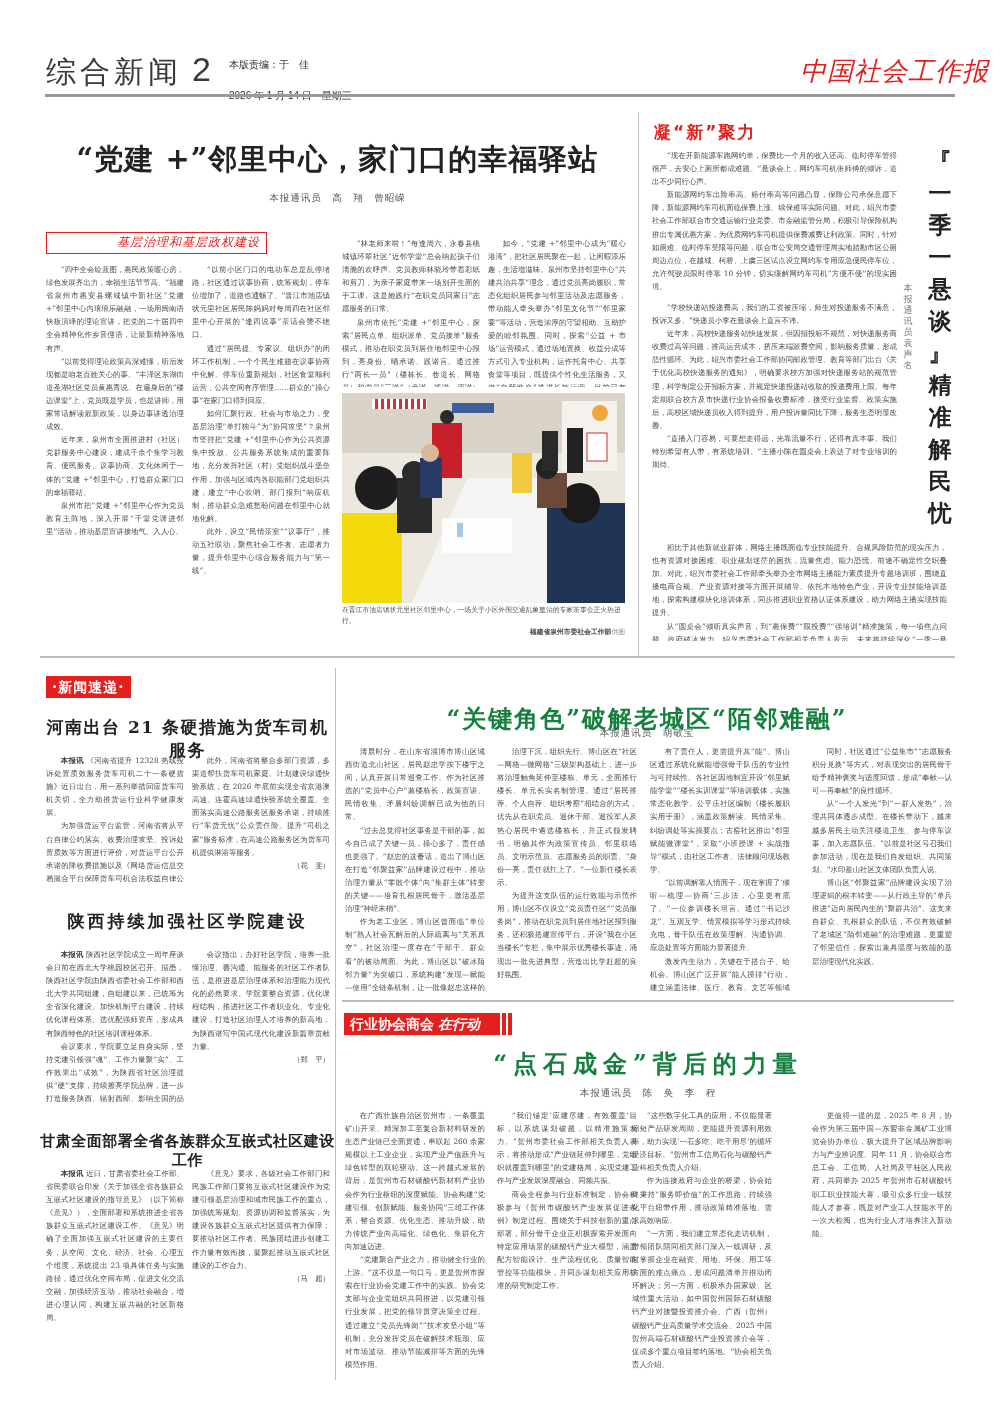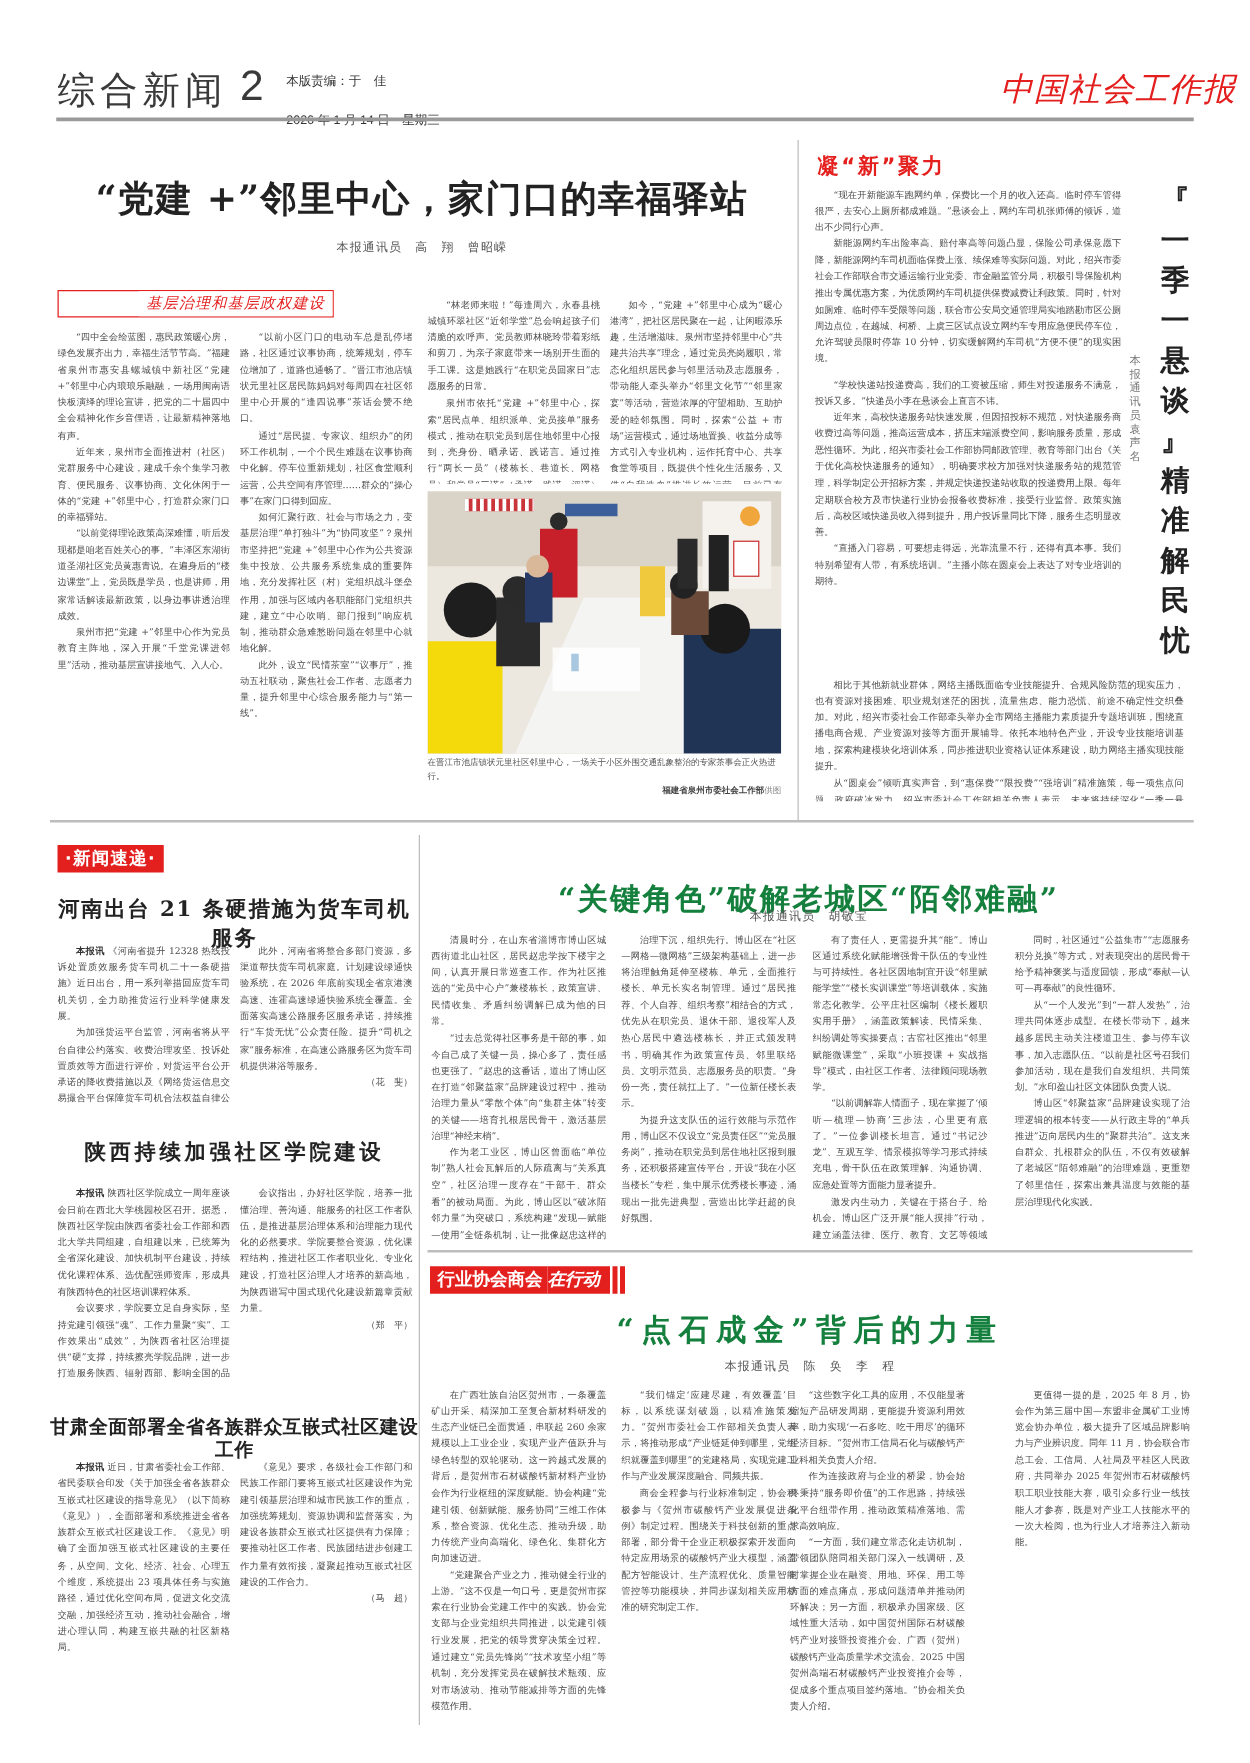--- a/index.html
+++ b/index.html
@@ -42,21 +42,21 @@
   .vert-title { left: 925px; top: 145px; width: 30px; font-size: 23px; font-weight: bold; color: #222; text-align: center; line-height: 32px; }
   .vert-byline { left: 902px; top: 283px; width: 12px; font-family: Liberation Sans, sans-serif; font-size: 9px; color: #777; line-height: 11px; text-align: center; }
 
   
   .tag-flash { left: 46px; top: 676px; height: 22px; padding: 0 6px; font-size: 14px; line-height: 22px; letter-spacing: 1px; }
   .hl-small { font-size: 17px; font-weight: bold; color: #222; text-align: center; letter-spacing: 1.5px; }
   .hl-mid { font-size: 24px; font-weight: bold; color: #15803d; text-align: center; letter-spacing: 2px; }
 
   .tag-assoc { left: 344px; top: 1013px; height: 22px; display: flex; align-items: stretch; }
   .tag-assoc .t1 { padding: 0 4px 0 6px; font-size: 14px; line-height: 22px; }
-  .tag-assoc .t2 { font-size: 14px; line-height: 22px; font-style: italic; padding-right: 8px; }
+  .tag-assoc .t2 { font-size: 14px; line-height: 22px; font-style: italic; padding-right: 20px; }
   .tag-assoc .bars { width: 10px; display: flex; gap: 2px; margin-left: 2px; }
   .tag-assoc .bars span { flex: 1; background: #e4201f; }
 
   .sig { text-align: right; display: block; }
 </style>
 </head>
 <body>
 
 <div class="abs section-title">综合新闻</div>
 <div class="abs page-num">2</div>
@@ -68,22 +68,22 @@
 <h1 class="abs hl-main">“党建 +”邻里中心，家门口的幸福驿站</h1>
 <div class="abs byline" style="left:40px; top:192px; width:595px;">本报通讯员　高　翔　曾昭嵘</div>
 
 <div class="abs tag-box">
   <span class="tag-red t1">党建引领</span>
   <span class="t2">基层治理和基层政权建设</span>
 </div>
 
 <div class="abs col" style="left:46px; top:263px; width:138px; height:395px;">
   <p>“四中全会绘蓝图，惠民政策暖心房，绿色发展齐出力，幸福生活节节高。”福建省泉州市惠安县螺城镇中新社区“党建 +”邻里中心内琅琅乐融融，一场用闽南语快板演绎的理论宣讲，把党的二十届四中全会精神化作乡音俚语，让最新精神落地有声。</p>
+  <p>“以前觉得理论政策高深难懂，听后发现都是咱老百姓关心的事。”丰泽区东湖街道圣湖社区党员黄惠青说。在遍身后的“楼边课堂”上，党员既是学员，也是讲师，用家常话解读最新政策，以身边事讲透治理成效。</p>
   <p>近年来，泉州市全面推进村（社区）党群服务中心建设，建成千余个集学习教育、便民服务、议事协商、文化休闲于一体的“党建 +”邻里中心，打造群众家门口的幸福驿站。</p>
-  <p>“以前觉得理论政策高深难懂，听后发现都是咱老百姓关心的事。”丰泽区东湖街道圣湖社区党员黄惠青说。在遍身后的“楼边课堂”上，党员既是学员，也是讲师，用家常话解读最新政策，以身边事讲透治理成效。</p>
   <p>泉州市把“党建 +”邻里中心作为党员教育主阵地，深入开展“千堂党课进邻里”活动，推动基层宣讲接地气、入人心。</p>
 </div>
 <div class="abs col" style="left:192px; top:263px; width:138px; height:395px;">
   <p>“以前小区门口的电动车总是乱停堵路，社区通过议事协商，统筹规划，停车位增加了，道路也通畅了。”晋江市池店镇状元里社区居民陈妈妈对每周四在社区邻里中心开展的“逢四说事”茶话会赞不绝口。</p>
   <p>通过“居民提、专家议、组织办”的闭环工作机制，一个个民生难题在议事协商中化解。停车位重新规划，社区食堂顺利运营，公共空间有序管理……群众的“操心事”在家门口得到回应。</p>
   <p>如何汇聚行政、社会与市场之力，变基层治理“单打独斗”为“协同攻坚”？泉州市坚持把“党建 +”邻里中心作为公共资源集中投放、公共服务系统集成的重要阵地，充分发挥社区（村）党组织战斗堡垒作用，加强与区域内各职能部门党组织共建，建立“中心吹哨、部门报到”响应机制，推动群众急难愁盼问题在邻里中心就地化解。</p>
   <p>此外，设立“民情茶室”“议事厅”，推动五社联动，聚焦社会工作者、志愿者力量，提升邻里中心综合服务能力与“第一线”。</p>
 </div>
 <div class="abs col" style="left:342px; top:237px; width:138px; height:150px;">
   <p>“林老师来啦！”每逢周六，永春县桃城镇环翠社区“近邻学堂”总会响起孩子们清脆的欢呼声。党员教师林晓玲带着彩纸和剪刀，为亲子家庭带来一场别开生面的手工课。这是她践行“在职党员回家日”志愿服务的日常。</p>

